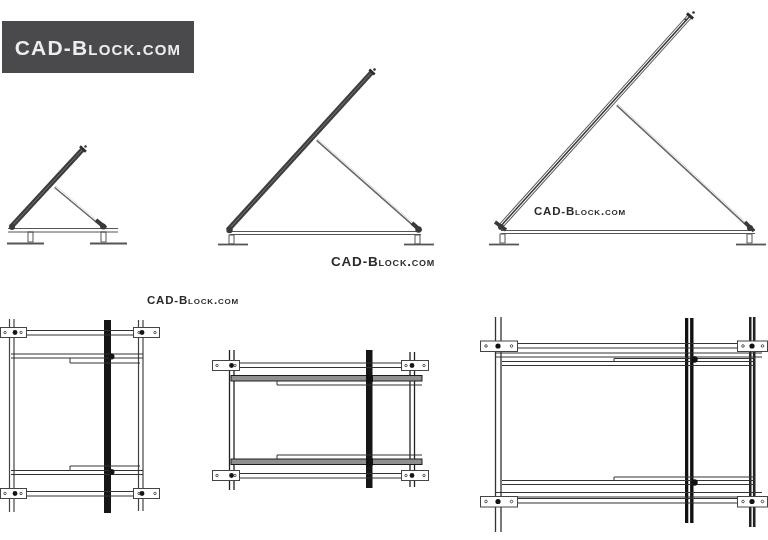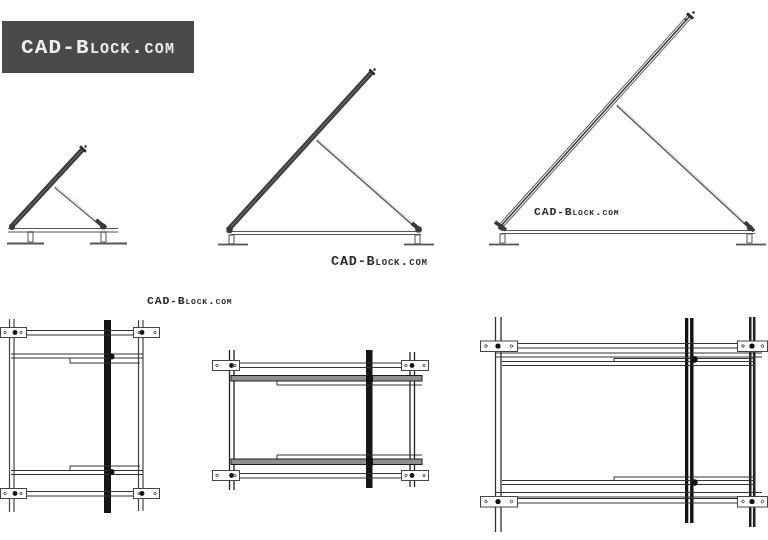--- a/index.html
+++ b/index.html
@@ -1,18 +1,18 @@
 <!DOCTYPE html>
 <html><head>
 <meta charset="utf-8">
 <style>
   html,body{margin:0;padding:0;background:#fff;}
   .stage{
     position:relative;width:768px;height:540px;background:#ffffff;
-    overflow:hidden;font-family:Liberation Mono, monospace;
+    overflow:hidden;font-family:Liberation Sans, sans-serif;
   }
   .logo{
     position:absolute;left:2px;top:21px;width:192px;height:52px;
     background:#4a4a4c;display:flex;align-items:center;justify-content:center;
   }
   .logo .logo-text{
     color:#ededed;font-weight:bold;font-variant:small-caps;
     font-size:21px;letter-spacing:1.2px;line-height:1;
   }
   .wm{

